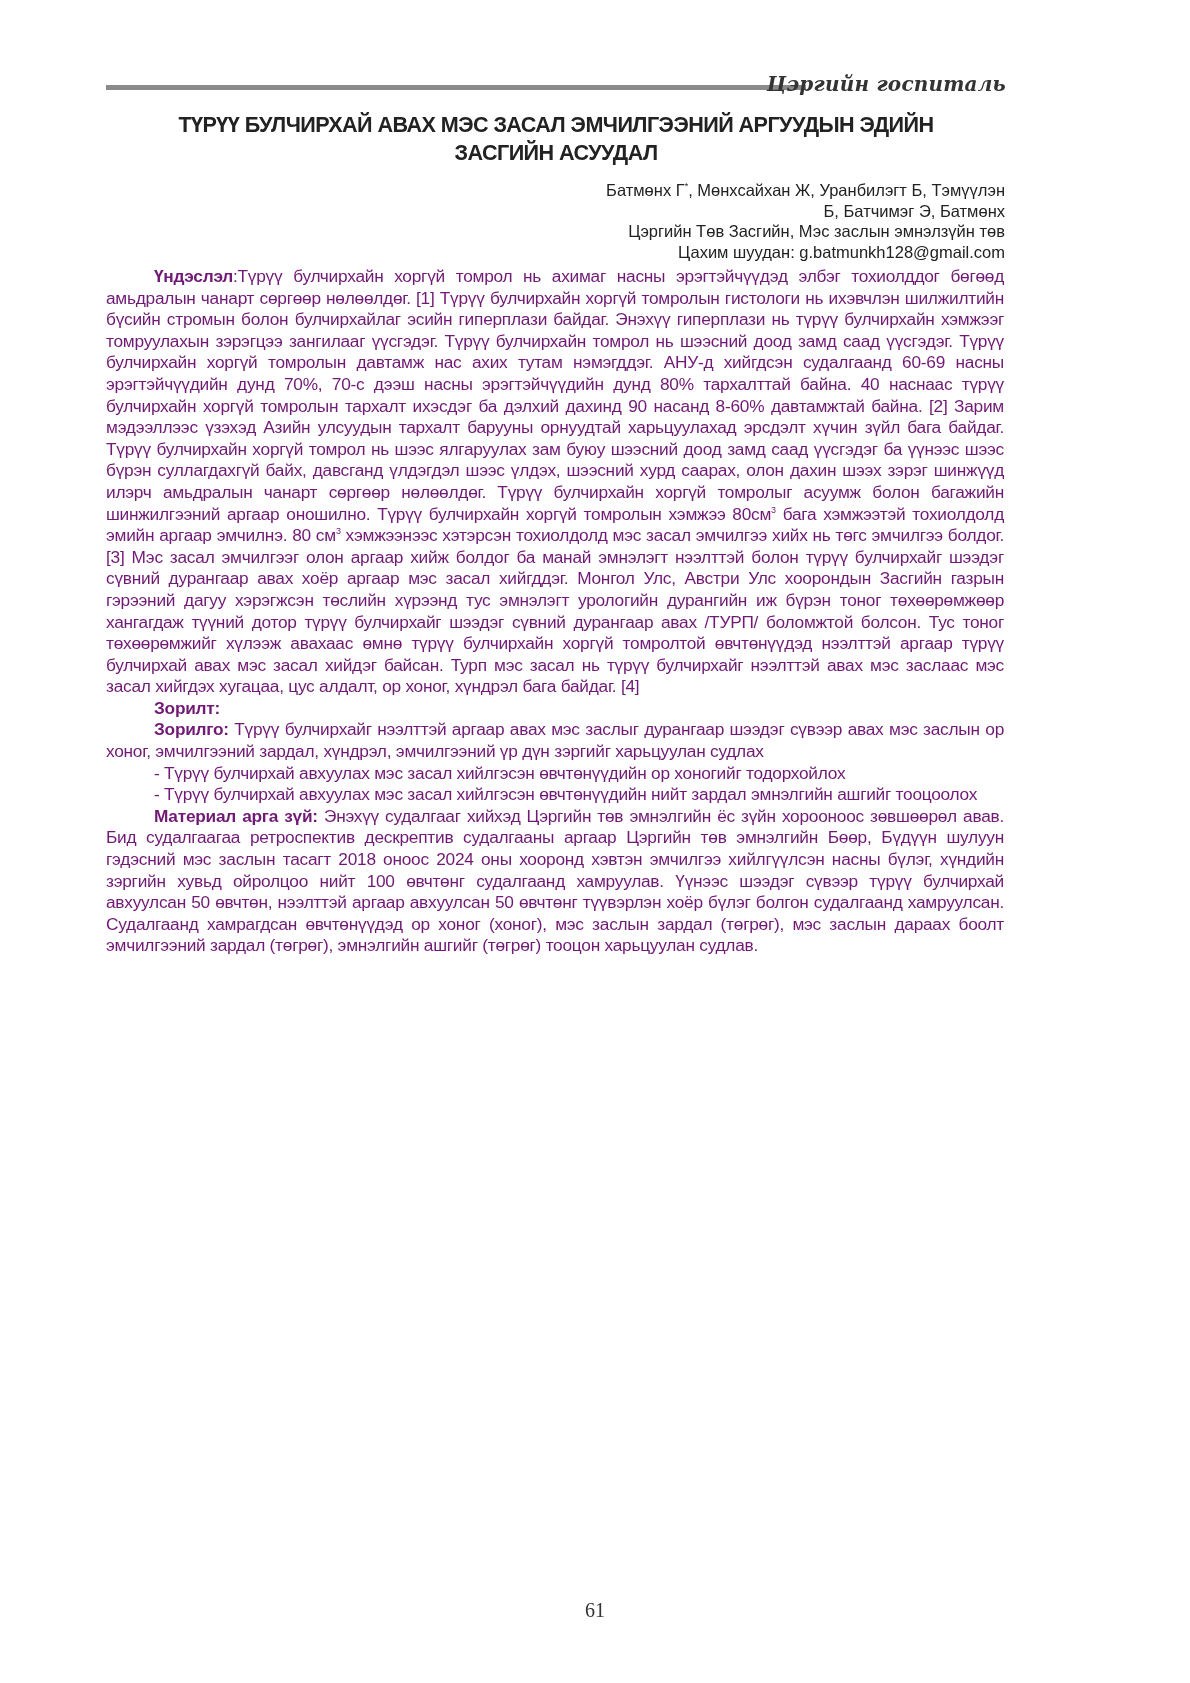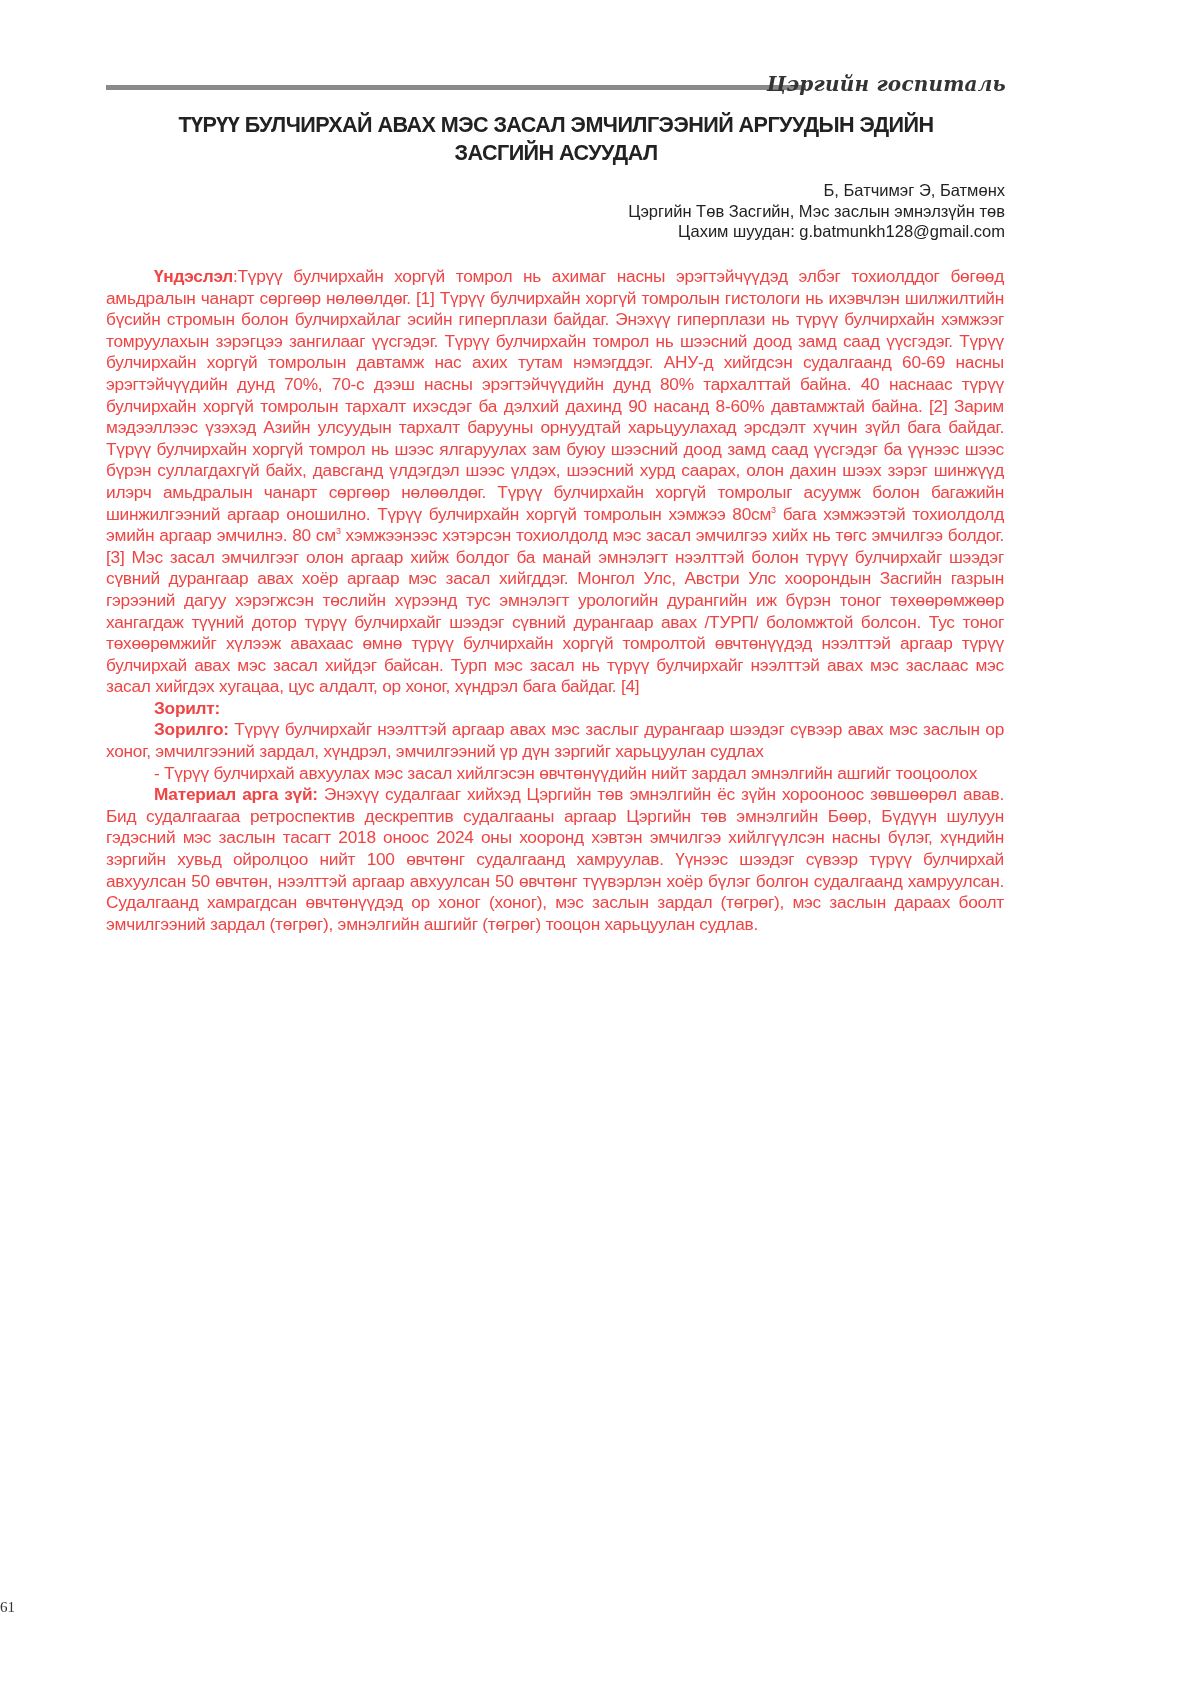--- a/index.html
+++ b/index.html
@@ -71,21 +71,21 @@
       line-height: 0;
     }
     .body-text {
       position: absolute;
       top: 266px;
       left: 106px;
       width: 898px;
       font-family: "Liberation Sans", sans-serif;
       font-size: 17.3px;
       line-height: 21.6px;
-      color: #ef4444;
+      color: #701a75;
       text-align: justify;
       letter-spacing: -0.25px;
     }
     .body-text p {
       margin: 0;
       text-indent: 48px;
     }
     .body-text p.list-item {
       text-indent: 48px;
     }
@@ -95,51 +95,53 @@
     .body-text sup {
       font-size: 9px;
       vertical-align: 7px;
       line-height: 0;
     }
     .page-number {
       position: absolute;
       top: 1599px;
       left: 0;
       width: 1190px;
-      text-align: left;
+      text-align: center;
       font-family: "Liberation Serif", serif;
-      font-size: 15px;
+      font-size: 20px;
       color: #333;
     }
   </style>
 </head>
 <body>
 
 <div class="running-header">
   <div class="header-rule"></div>
   <div class="journal-name">Цэргийн госпиталь</div>
 </div>
 
 <div class="article-title">
   <div>ТҮРҮҮ БУЛЧИРХАЙ АВАХ МЭС ЗАСАЛ ЭМЧИЛГЭЭНИЙ АРГУУДЫН ЭДИЙН</div>
   <div>ЗАСГИЙН АСУУДАЛ</div>
 </div>
 
 <div class="authors-block">
+  <div><span>Батмөнх Г</span><sup>*</sup><span>, Мөнхсайхан Ж, Уранбилэгт Б, Тэмүүлэн</span></div>
   <div>Б, Батчимэг Э, Батмөнх</div>
   <div>Цэргийн Төв Засгийн, Мэс заслын эмнэлзүйн төв</div>
   <div><span>Цахим шуудан: </span><span>g.batmunkh128@gmail.com</span></div>
 </div>
 
 <div class="body-text">
   <p><b>Үндэслэл</b><span>:Түрүү булчирхайн хоргүй томрол нь ахимаг насны эрэгтэйчүүдэд элбэг тохиолддог бөгөөд амьдралын чанарт сөргөөр нөлөөлдөг. [1] Түрүү булчирхайн хоргүй томролын гистологи нь ихэвчлэн шилжилтийн бүсийн стромын болон булчирхайлаг эсийн гиперплази байдаг. Энэхүү гиперплази нь түрүү булчирхайн хэмжээг томруулахын зэрэгцээ зангилааг үүсгэдэг. Түрүү булчирхайн томрол нь шээсний доод замд саад үүсгэдэг. Түрүү булчирхайн хоргүй томролын давтамж нас ахих тутам нэмэгддэг. АНУ-д хийгдсэн судалгаанд 60-69 насны эрэгтэйчүүдийн дунд 70%, 70-с дээш насны эрэгтэйчүүдийн дунд 80% тархалттай байна. 40 наснаас түрүү булчирхайн хоргүй томролын тархалт ихэсдэг ба дэлхий дахинд 90 насанд 8-60% давтамжтай байна. [2] Зарим мэдээллээс үзэхэд Азийн улсуудын тархалт барууны орнуудтай харьцуулахад эрсдэлт хүчин зүйл бага байдаг. Түрүү булчирхайн хоргүй томрол нь шээс ялгаруулах зам буюу шээсний доод замд саад үүсгэдэг ба үүнээс шээс бүрэн суллагдахгүй байх, давсганд үлдэгдэл шээс үлдэх, шээсний хурд саарах, олон дахин шээх зэрэг шинжүүд илэрч амьдралын чанарт сөргөөр нөлөөлдөг. Түрүү булчирхайн хоргүй томролыг асуумж болон багажийн шинжилгээний аргаар оношилно. Түрүү булчирхайн хоргүй томролын хэмжээ 80см</span><sup>3</sup><span> бага хэмжээтэй тохиолдолд эмийн аргаар эмчилнэ. 80 см</span><sup>3</sup><span> хэмжээнээс хэтэрсэн тохиолдолд мэс засал эмчилгээ хийх нь төгс эмчилгээ болдог. [3] Мэс засал эмчилгээг олон аргаар хийж болдог ба манай эмнэлэгт нээлттэй болон түрүү булчирхайг шээдэг сүвний дурангаар авах хоёр аргаар мэс засал хийгддэг. Монгол Улс, Австри Улс хоорондын Засгийн газрын гэрээний дагуу хэрэгжсэн төслийн хүрээнд тус эмнэлэгт урологийн дурангийн иж бүрэн тоног төхөөрөмжөөр хангагдаж түүний дотор түрүү булчирхайг шээдэг сүвний дурангаар авах /ТУРП/ боломжтой болсон.  Тус тоног төхөөрөмжийг хүлээж авахаас өмнө түрүү булчирхайн хоргүй томролтой өвчтөнүүдэд нээлттэй аргаар түрүү булчирхай авах мэс засал хийдэг байсан. Турп мэс засал нь түрүү булчирхайг нээлттэй авах мэс заслаас мэс засал хийгдэх хугацаа, цус алдалт, ор хоног, хүндрэл бага байдаг. [4]</span></p>
 
   <p><b>Зорилт:</b></p>
 
   <p><b>Зорилго:</b><span> Түрүү булчирхайг нээлттэй аргаар авах мэс заслыг дурангаар шээдэг сүвээр авах мэс заслын ор хоног, эмчилгээний зардал, хүндрэл, эмчилгээний үр дүн зэргийг харьцуулан судлах</span></p>
+  <p class="list-item">- Түрүү булчирхай авхуулах мэс засал хийлгэсэн өвчтөнүүдийн ор хоногийг тодорхойлох</p>
   <p class="list-item">-  Түрүү булчирхай авхуулах мэс засал хийлгэсэн өвчтөнүүдийн нийт зардал эмнэлгийн ашгийг тооцоолох</p>
 
   <p><b>Материал арга зүй:</b><span> Энэхүү судалгааг хийхэд Цэргийн төв эмнэлгийн ёс зүйн хорооноос зөвшөөрөл авав. Бид судалгаагаа ретроспектив дескрептив судалгааны аргаар Цэргийн төв эмнэлгийн Бөөр, Бүдүүн шулуун гэдэсний мэс заслын тасагт 2018 оноос 2024 оны хооронд хэвтэн эмчилгээ хийлгүүлсэн насны бүлэг, хүндийн зэргийн хувьд ойролцоо нийт 100 өвчтөнг судалгаанд хамруулав. Үүнээс шээдэг сүвээр түрүү булчирхай авхуулсан 50 өвчтөн, нээлттэй аргаар авхуулсан 50 өвчтөнг түүвэрлэн хоёр бүлэг болгон судалгаанд хамруулсан. Судалгаанд хамрагдсан өвчтөнүүдэд ор хоног (хоног), мэс заслын зардал (төгрөг), мэс заслын дараах боолт эмчилгээний зардал (төгрөг), эмнэлгийн ашгийг (төгрөг) тооцон харьцуулан судлав.</span></p>
 
 
 </div>
 
 <div class="page-number">61</div>
 
 </body></html>

